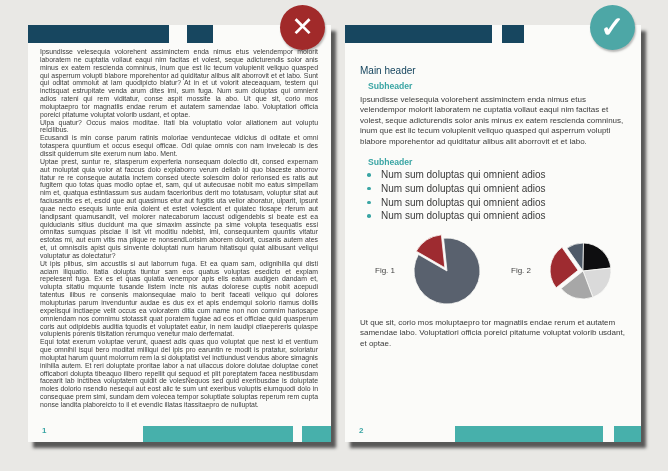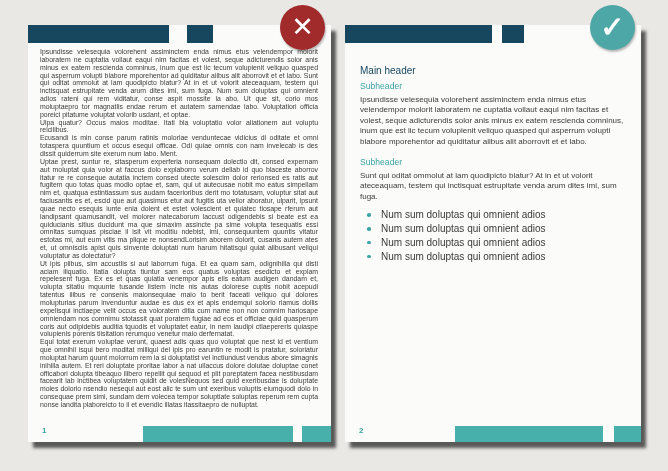--- a/index.html
+++ b/index.html
@@ -50,22 +50,22 @@
   
   .rp-content{
     position:absolute;top:40px;left:15px;right:16px;
     color:#3b3b3b;
   }
   .main-header{
     margin:0 0 5px 0;
     font-size:10px;font-weight:400;color:#17465f;
   }
   .subheader{
-    margin:0 0 4px 0;
-    font-size:8.6px;font-weight:400;color:#3aa5a4;
+    margin:0 0 4px 8px;
+    font-size:8.6px;font-weight:700;color:#3aa5a4;
   }
   .rp-content p{
     margin:0 0 9px 0;
     font-size:8px;line-height:10.4px;
   }
   .subheader.second{margin-top:10px;}
 
   ul.bullets{list-style:none;margin:4px 0 0 0;padding:0;}
   ul.bullets li{
     position:relative;
@@ -133,28 +133,44 @@
   <div class="badge badge-check">
     <span>✓</span>
   </div>
 
   <div class="rp-content">
     <h1 class="main-header">Main header</h1>
     <h2 class="subheader">Subheader</h2>
     <p>Ipsundisse velesequia volorehent assiminctem enda nimus etus velendempor molorit laboratem ne cuptatia vollaut eaqui nim facitas et volest, seque adicturendis solor anis minus ex eatem rescienda comninus, inum que est lic tecum volupienit veliquo quasped qui asperrum volupti blabore mporehentor ad quiditatur alibus alit aborrovit et et labo.</p>
 
     <h2 class="subheader second">Subheader</h2>
-    <p>Sunt qui oditat ommolut at lam quodipicto blatur? At in et ut volorit ateceaquam, testem qui inctisquat estrupitate venda arum dites imi, sum fuga.</p>
 
     <ul class="bullets">
         <li><span class="dot"></span><span>Num sum doluptas qui omnient adios</span></li>
         <li><span class="dot"></span><span>Num sum doluptas qui omnient adios</span></li>
         <li><span class="dot"></span><span>Num sum doluptas qui omnient adios</span></li>
         <li><span class="dot"></span><span>Num sum doluptas qui omnient adios</span></li>
       </ul>
 
+    <div class="fig-row">
+      <span class="fig-label">Fig. 1</span>
+      <svg width="84" height="84" viewBox="0 0 84 84">
+          <path d="M 39.82144385993989 38.6453177282183 L 11.242605535053418 22.1453177282183 A 33 33 0 0 1 36.37200457210733 5.826095181065277 Z" fill="#9e2b30" stroke="#fbfbf9" stroke-width="0.8"></path>
+          <path d="M 42 42 L 38.55056071216744 9.180777452846975 A 33 33 0 1 1 13.421161675113538 25.49999999999998 Z" fill="#59616e" stroke="#fbfbf9" stroke-width="0.8"></path>
+        </svg>
+      <span class="fig-gap"></span>
+      <span class="fig-label">Fig. 2</span>
+      <svg width="84" height="84" viewBox="0 0 84 84">
+          <path d="M 42 42 L 25.9398597821707 19.063742759908237 A 28 28 0 0 1 42.488667380243925 14.004264535621044 Z" fill="#4e5a68" stroke="#fbfbf9" stroke-width="0.8"></path>
+          <path d="M 42 42 L 42.488667380243925 14.004264535621044 A 28 28 0 0 1 69.83622699122483 38.97601804023137 Z" fill="#0e0e10" stroke="#fbfbf9" stroke-width="0.8"></path>
+          <path d="M 42 42 L 69.83622699122483 38.97601804023137 A 28 28 0 0 1 51.85156615533165 68.20966700069125 Z" fill="#dadada" stroke="#fbfbf9" stroke-width="0.8"></path>
+          <path d="M 42 42 L 51.85156615533165 68.20966700069125 A 28 28 0 0 1 20.117426772273095 59.468628707862834 Z" fill="#a7a7a7" stroke="#fbfbf9" stroke-width="0.8"></path>
+          <path d="M 37.051118845461055 41.28685533147245 L 15.16854561773415 58.755484039335286 A 28 28 0 0 1 20.99097862763173 18.350598091380707 Z" fill="#9e2b30" stroke="#fbfbf9" stroke-width="0.8"></path>
+        </svg>
+    </div>
 
+    <p>Ut que sit, corio mos moluptaepro tor magnatiis endae rerum et autatem samendae labo. Voluptatiori officia poreici pitatume voluptat volorib usdant, et optae.</p>
   </div>
 
   <div class="footbar-long"></div>
   <div class="footbar-short" style="width:27px;"></div>
   <div class="page-num">2</div>
 </div>
 
 </body></html>

